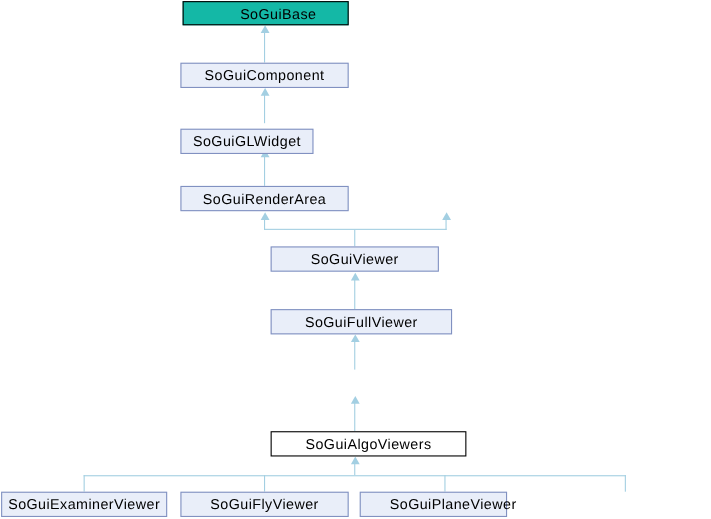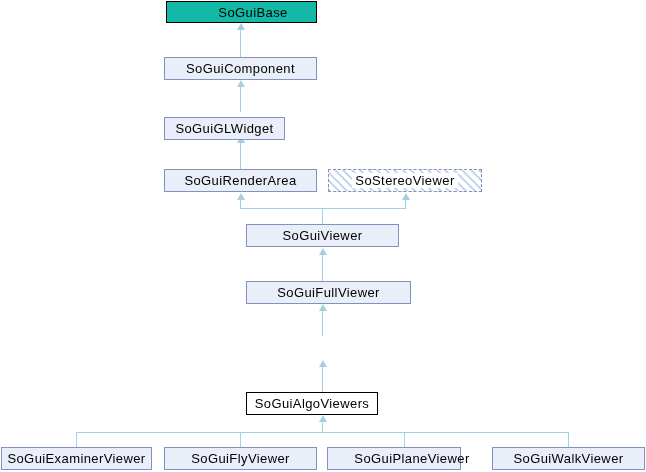--- a/index.html
+++ b/index.html
@@ -49,21 +49,21 @@
   }
   
   .n-base              { left: 166px; top: 1px;   width: 151px; height: 22px; }
   .n-component         { left: 164px; top: 57px;  width: 153px; text-align: center; }
   .n-glwidget          { left: 164px; top: 117px; width: 121px; }
   .n-renderarea        { left: 164px; top: 169px; width: 153px; }
   .n-stereoviewer      { left: 328px; top: 169px; width: 154px; }
   .n-viewer            { left: 246px; top: 224px; width: 153px; justify-content: center; }
   .n-fullviewer        { left: 246px; top: 281px; width: 165px; }
   .n-constrainedviewer { left: 246px; top: 336px; width: 153px; }
-  .n-algoviewers       { left: 246px; top: 392px; width: 132px; }
+  .n-algoviewers       { left: 246px; top: 392px; width: 178px; }
   .n-examinerviewer    { left: 1px;   top: 447px; width: 151px; }
   .n-flyviewer         { left: 164px; top: 447px; width: 153px; }
   .n-planeviewer       { left: 327px; top: 447px; width: 134px; padding-left: 36px; }
   .n-walkviewer        { left: 492px; top: 447px; width: 153px; }
   
   .vline { position: absolute; width: 1px; background: #a3cfe2; }
   .hline { position: absolute; height: 1px; background: #a3cfe2; }
   .arrow-up {
     position: absolute;
     width: 0; height: 0;
@@ -119,23 +119,20 @@
   </div>
 
   <div class="node n-glwidget">
     <span>SoGuiGLWidget</span>
   </div>
 
   <div class="node n-renderarea">
     <span>SoGuiRenderArea</span>
   </div>
 
-  <div class="node hatched n-stereoviewer">
-    <span class="label-bg">SoStereoViewer</span>
-  </div>
 
   <div class="node n-viewer">
     <span>SoGuiViewer</span>
   </div>
 
   <div class="node n-fullviewer">
     <span>SoGuiFullViewer</span>
   </div>
 
 
@@ -148,17 +145,14 @@
   </div>
 
   <div class="node n-examinerviewer">
     <span>SoGuiExaminerViewer</span>
   </div>
 
   <div class="node n-planeviewer">
     <span>SoGuiPlaneViewer</span>
   </div>
 
-  <div class="node n-walkviewer">
-    <span>SoGuiWalkViewer</span>
-  </div>
 
 </div>
 
 </body></html>

